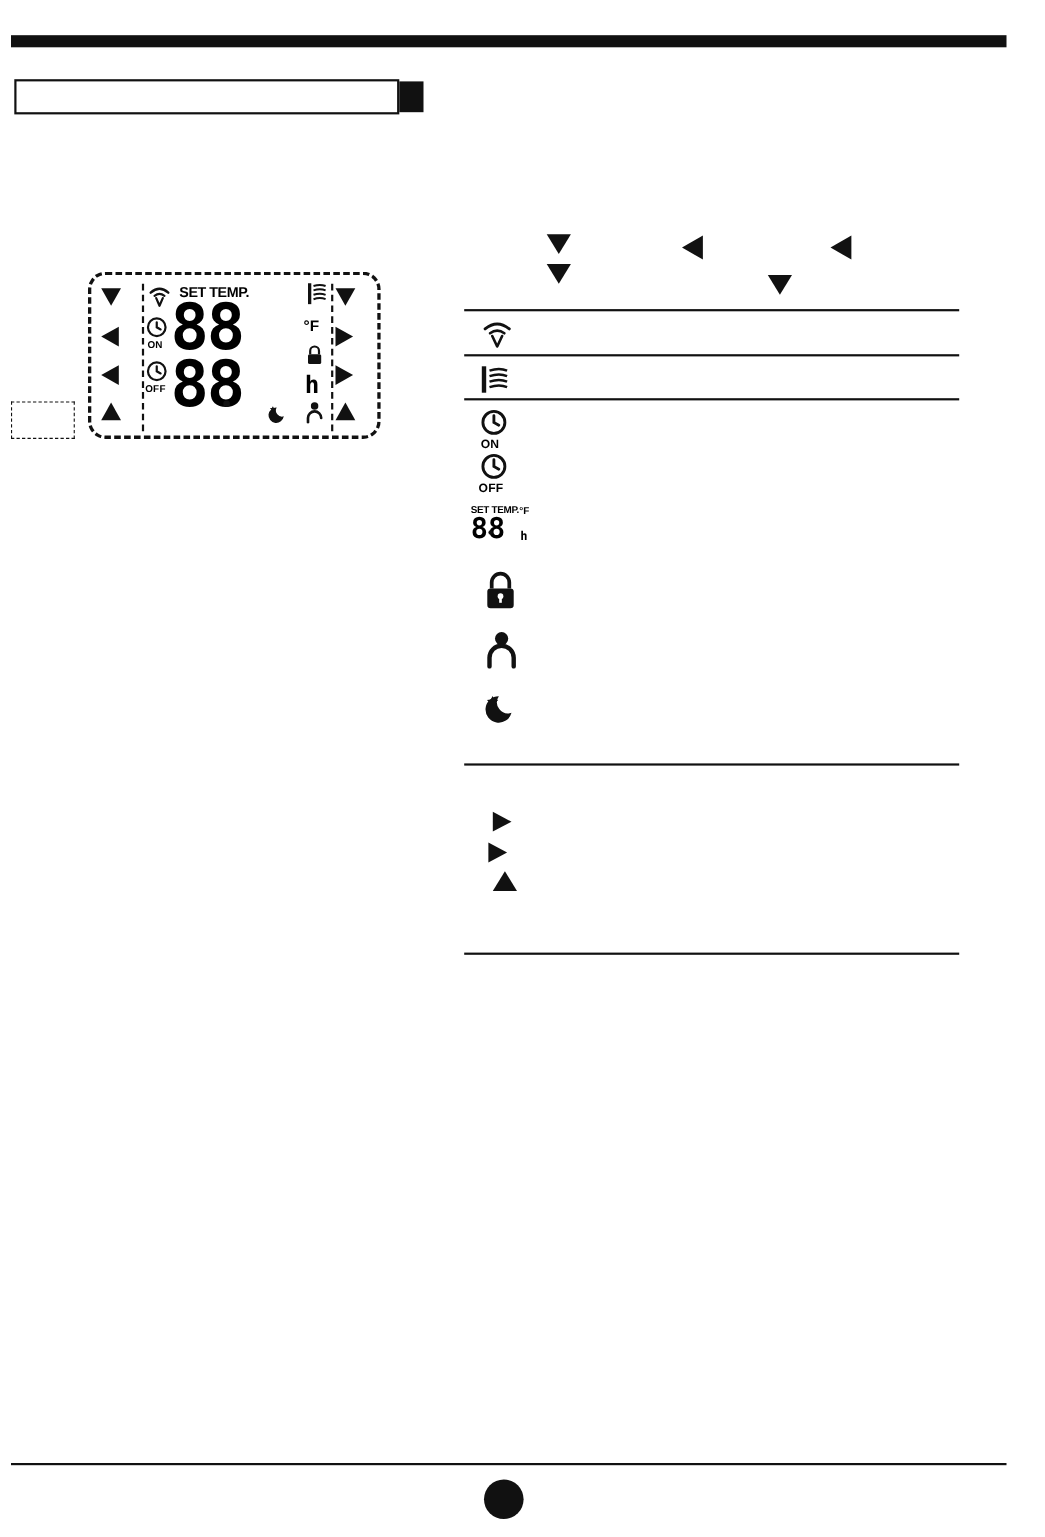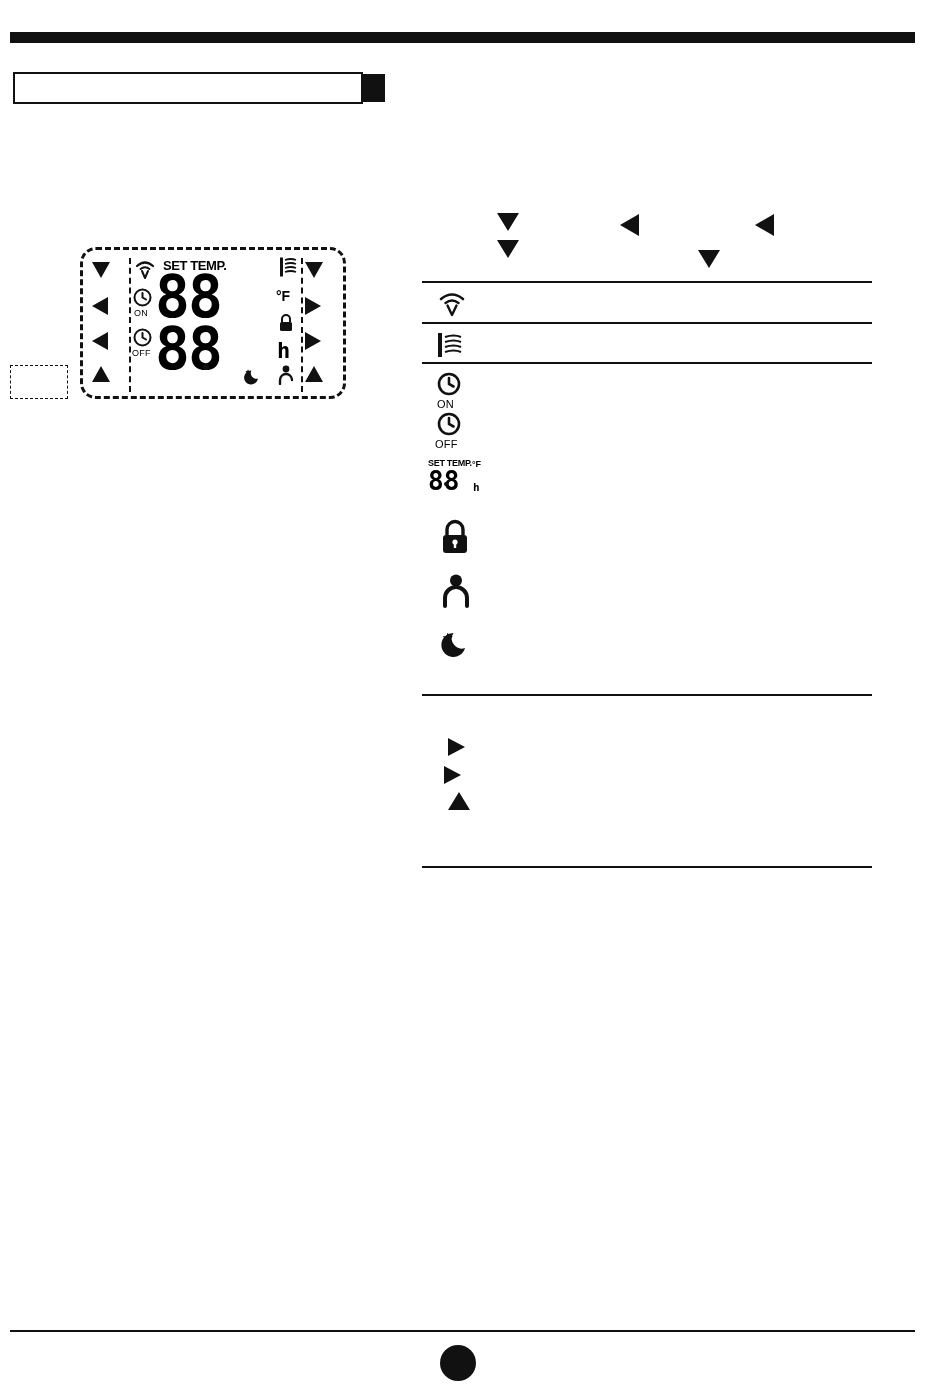--- a/index.html
+++ b/index.html
@@ -168,21 +168,21 @@
   }
   .tri-sm-right {
     border-top: 9px solid transparent;
     border-bottom: 9px solid transparent;
     border-left: 17px solid #111111;
   }
 
   .lbl {
     position: absolute;
     font-size: 9px;
-    font-weight: normal;
+    font-weight: bold;
     letter-spacing: .2px;
   }
 
   .icon {
     position: absolute;
   }
 
   
   .rule {
     position: absolute;

